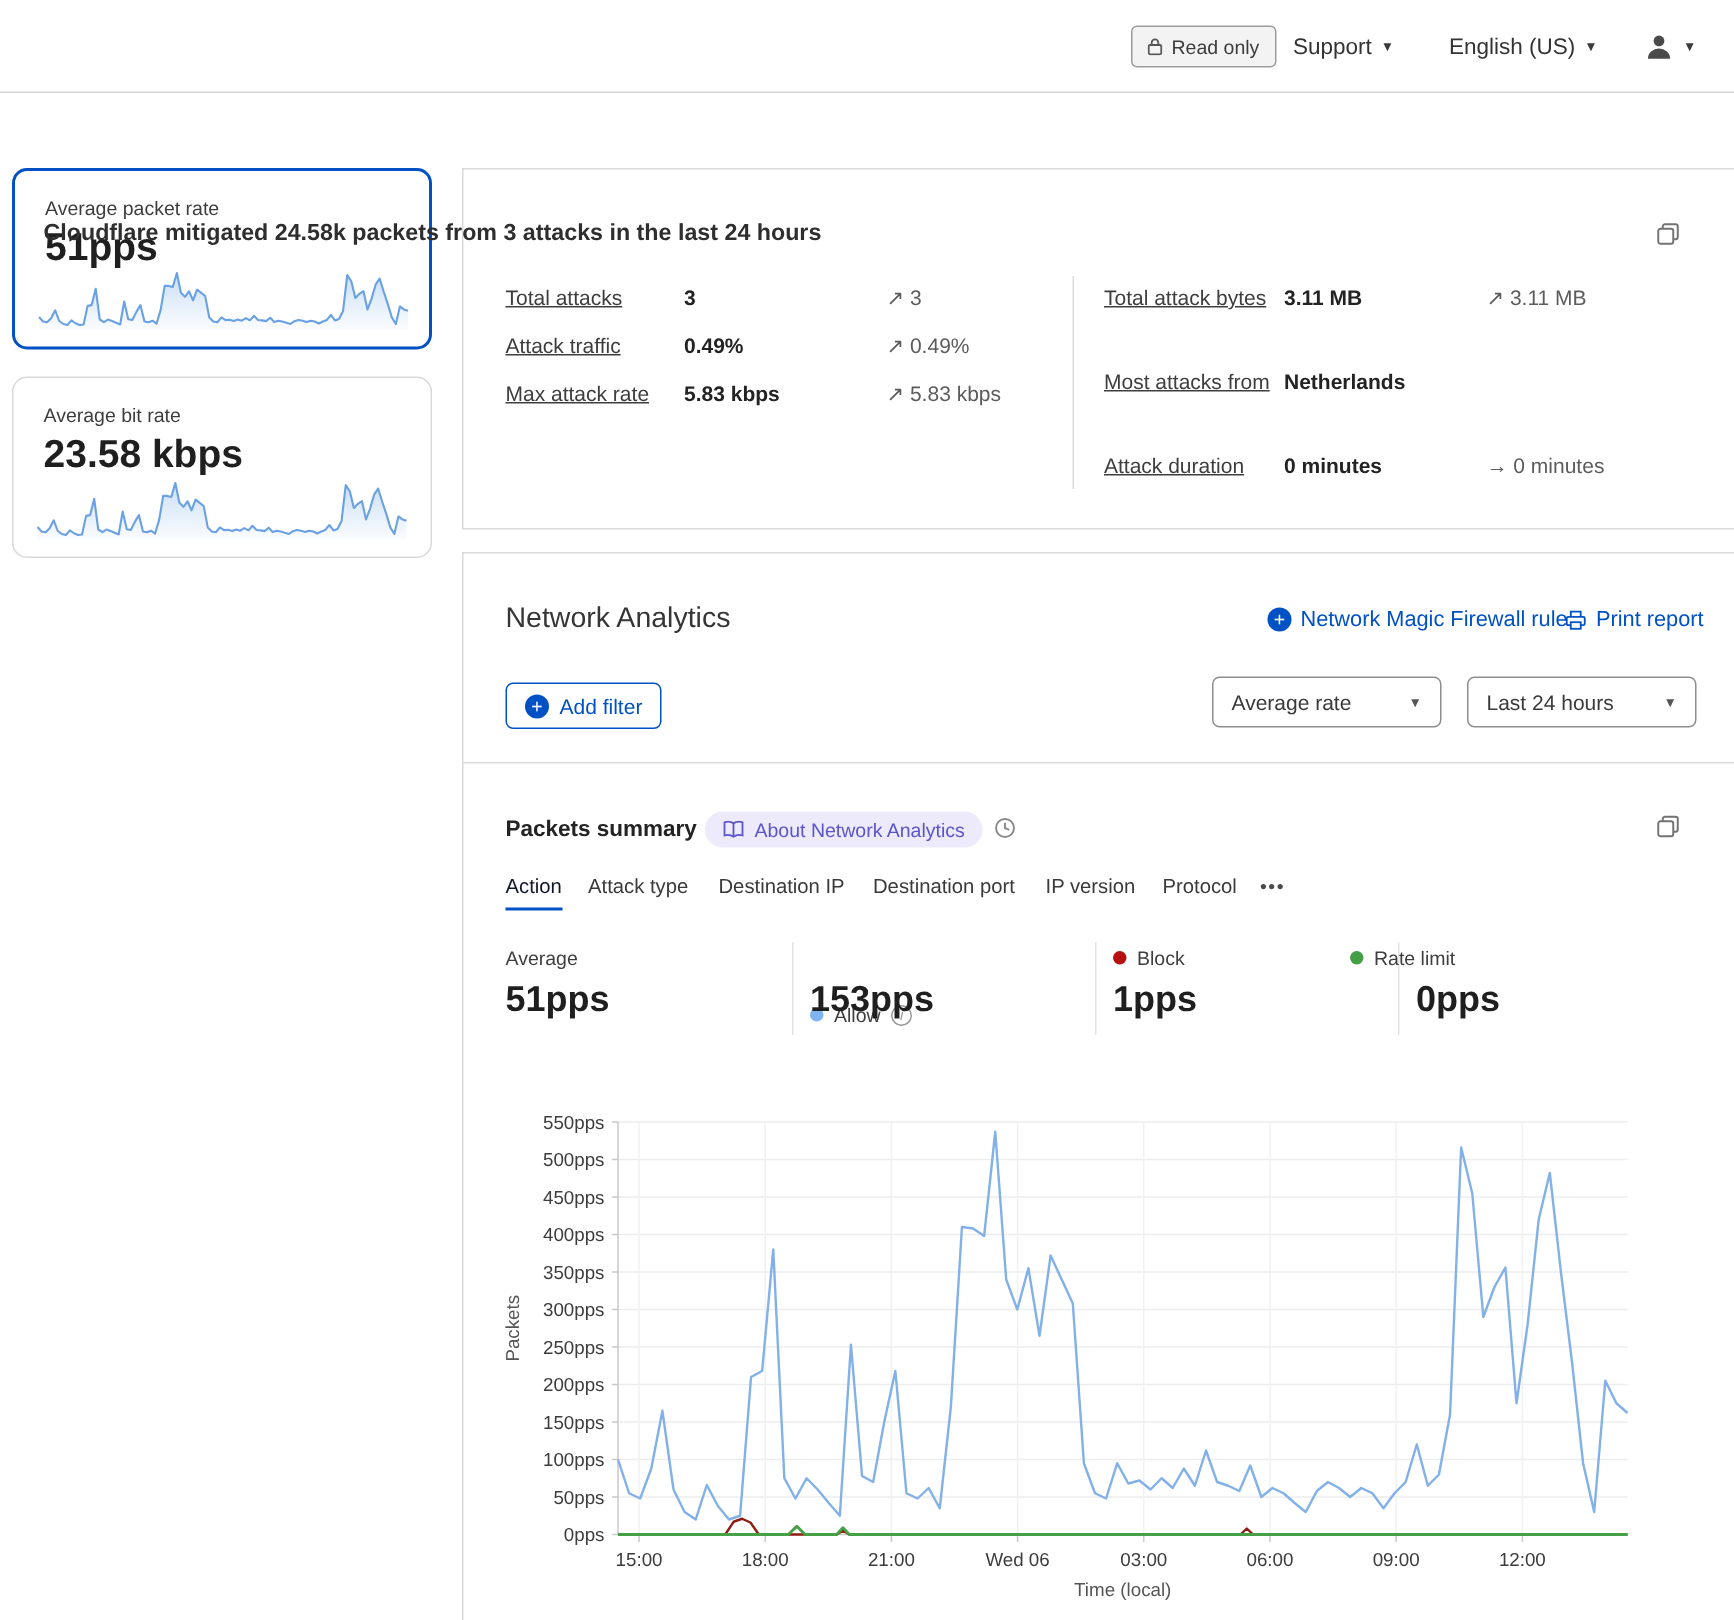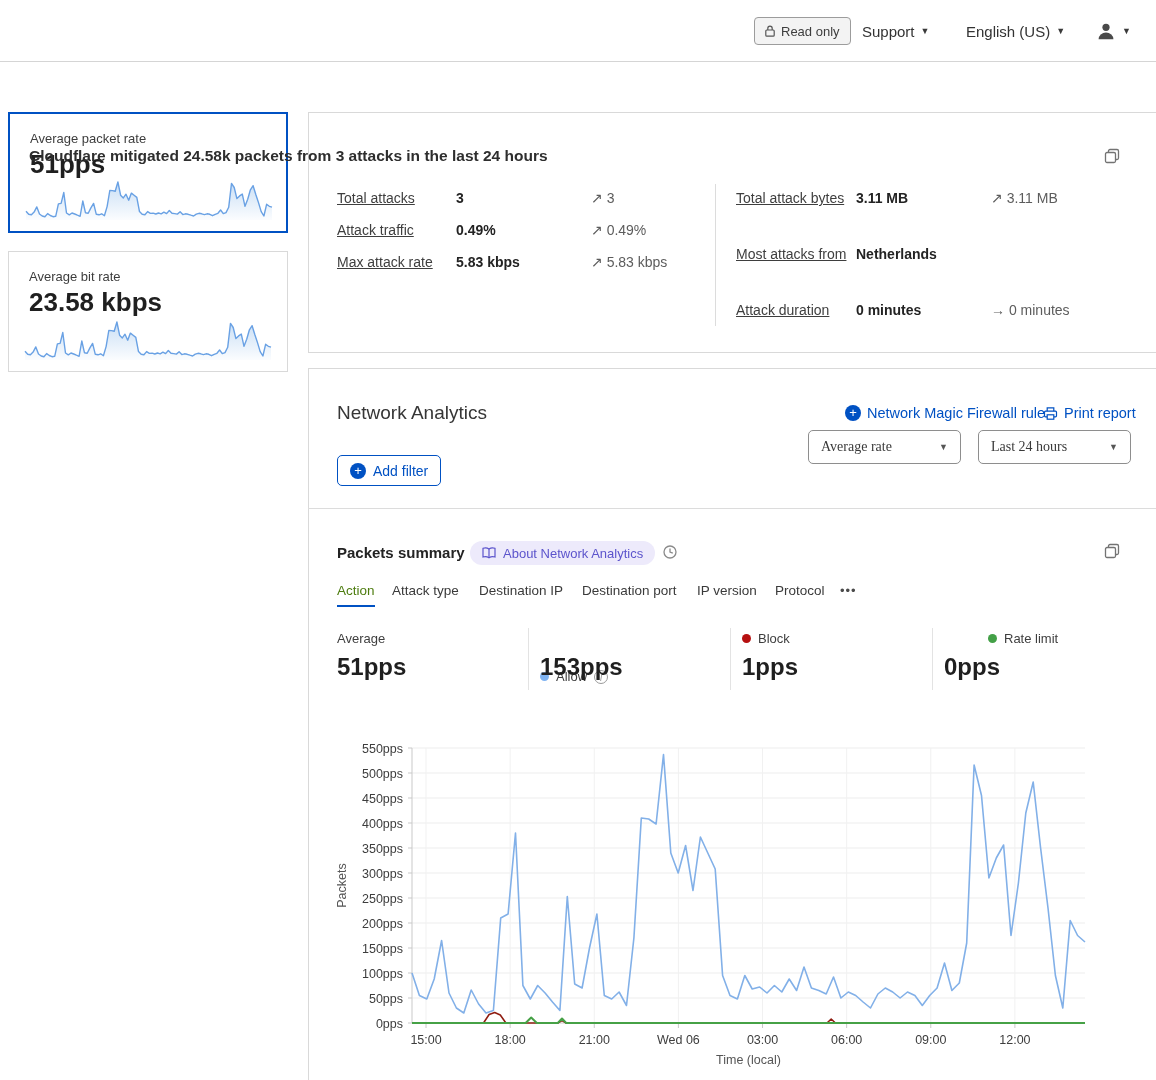--- a/index.html
+++ b/index.html
@@ -14,21 +14,21 @@
     letter-spacing:2.5px; color:#3a3a3a; }
   .hdr-item { position:absolute; top:0; height:62px; display:flex; align-items:center; gap:6px;
     font-size:15px; color:#333; cursor:pointer; }
   .caret { font-size:9px; color:#3a3a3a; }
   #readonly-badge { position:absolute; left:754px; top:17px; height:28px; padding:0 10px;
     display:flex; align-items:center; gap:6px; background:#f3f3f3; border:1px solid #9c9c9c;
     border-radius:4px; font-size:13px; color:#3d3d3d; }
 
   
   .metric-card { position:absolute; left:8px; width:280px; height:121px; background:#fff;
-    border:1px solid #d9d9d9; border-radius:0; cursor:pointer; }
+    border:1px solid #d9d9d9; border-radius:10px; cursor:pointer; }
   .metric-card.selected { border:2px solid var(--accent); }
   .metric-card .mc-title { position:absolute; left:20px; top:17px; font-size:13px; color:#3d3d3d; }
   .metric-card .mc-value { position:absolute; left:20px; top:35px; font-size:26px; font-weight:600; color:#1f1f1f; }
   .metric-card svg.spark { position:absolute; left:14px; bottom:10px; }
 
   
   .panel { position:absolute; left:308px; width:850px; background:#fff; border:1px solid #d9d9d9; }
   #attack-panel { top:112px; height:241px; }
   #na-panel { top:368px; height:714px; }
 
@@ -43,35 +43,35 @@
 
   
   #na-title { position:absolute; left:337px; top:402px; font-size:19px; color:#363636; }
   .blue-link { position:absolute; top:405px; display:flex; align-items:center; gap:6px;
     font-size:14.5px; color:var(--accent); cursor:pointer; }
   .plus-circle { width:16px; height:16px; border-radius:50%; background:var(--accent); color:#fff;
     font-size:13px; line-height:15px; text-align:center; flex:0 0 16px; }
   #add-filter-btn { position:absolute; left:337px; top:455px; height:31px; padding:0 12px;
     display:flex; align-items:center; gap:7px; background:#fff; border:1px solid var(--accent);
     border-radius:5px; font-size:14px; color:var(--accent); cursor:pointer; }
-  .dropdown { position:absolute; top:430px; width:153px; height:34px; background:#fff;
+  .dropdown { position:absolute; top:451px; width:153px; height:34px; background:#fff;
     border:1px solid #8e8e8e; border-radius:5px; display:flex; align-items:center;
-    padding:0 12px; font-size:14px; color:#3a3a3a; cursor:pointer;font-family:Liberation Serif, serif; }
+    padding:0 12px; font-size:14px; color:#3a3a3a; cursor:pointer; }
   .dropdown .caret { margin-left:auto; color:#555; }
   #na-divider { position:absolute; left:308px; top:508px; width:848px; height:1px; background:#dcdcdc; }
 
   
   #ps-title { position:absolute; left:337px; top:544px; font-size:15px; font-weight:bold; color:#232323; }
   #about-pill { position:absolute; left:470px; top:541px; height:24px; padding:0 12px;
     display:flex; align-items:center; gap:7px; background:#edeafb; border-radius:12px;
     font-size:13px; color:#5c54cc; cursor:pointer; }
   #clock-icon { position:absolute; left:662px; top:544px; cursor:pointer; }
 
   .tab { position:absolute; top:583px; font-size:13.5px; color:#3a3a3a; padding-bottom:7px; cursor:pointer; }
-  .tab.active { color:#4d7c0f; border-bottom:2px solid var(--accent);text-align:right; }
+  .tab.active { color:#0f172a; border-bottom:2px solid var(--accent);text-align:right; }
   #tabs-more { position:absolute; top:583px; left:840px; font-size:13px; letter-spacing:1px;
     color:#4a4a4a; cursor:pointer; }
 
   .sumstat-label { position:absolute; top:631px; display:flex; align-items:center; gap:7px;
     font-size:13px; color:#3e3e3e; }
   .sumstat-value { position:absolute; top:653px; font-size:24px; font-weight:600; color:#1f1f1f; }
   .dot { width:9px; height:9px; border-radius:50%; display:inline-block; }
   .info-circ { width:14px; height:14px; border:1px solid #9a9a9a; border-radius:50%; color:#9a9a9a;
     font-size:10px; line-height:13px; text-align:center; font-style:italic; cursor:pointer; }
   .sumstat-div { position:absolute; top:628px; width:1px; height:62px; background:#e3e3e3; }
@@ -254,21 +254,21 @@
 <div class="sumstat-div" style="left:730px;"></div>
 
 <div class="sumstat-label" style="left:742px;">
   <span class="dot" style="background: rgb(182, 16, 16);"></span>
   <span>Block</span>
 </div>
 <div class="sumstat-value" style="left:742px;">1pps</div>
 
 <div class="sumstat-div" style="left:932px;"></div>
 
-<div class="sumstat-label" style="left:988px;">
+<div class="sumstat-label" style="left:900px;">
   <span class="dot" style="background: rgb(67, 160, 71);"></span>
   <span>Rate limit</span>
 </div>
 <div class="sumstat-value" style="left:944px;">0pps</div>
 
 <div id="chart-wrap">
   <svg id="main-chart" width="760" height="335" viewBox="0 0 760 335">
       <line x1="78" y1="287" x2="82" y2="287" stroke="#c9c9c9"></line>
       <text x="73" y="291.5" text-anchor="end" class="tick-label">0pps</text>
       <line x1="82" y1="262" x2="755" y2="262" stroke="#ededed"></line>

